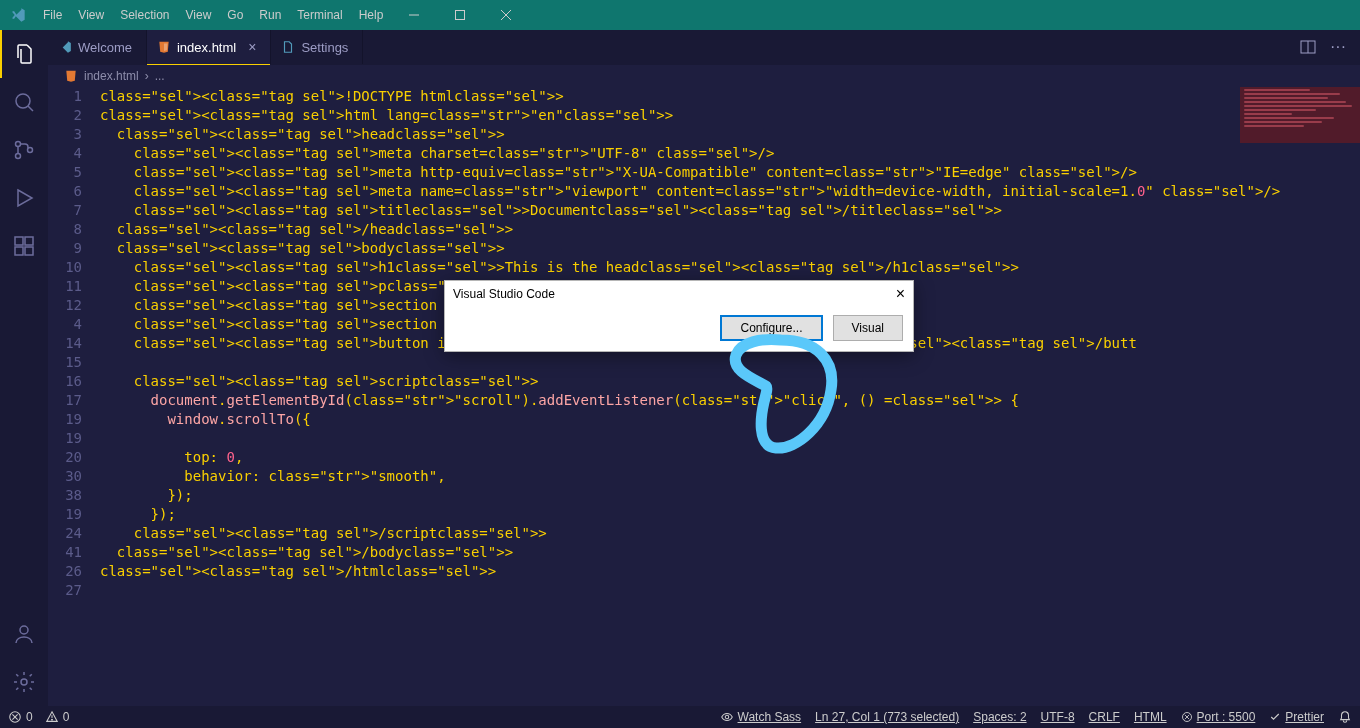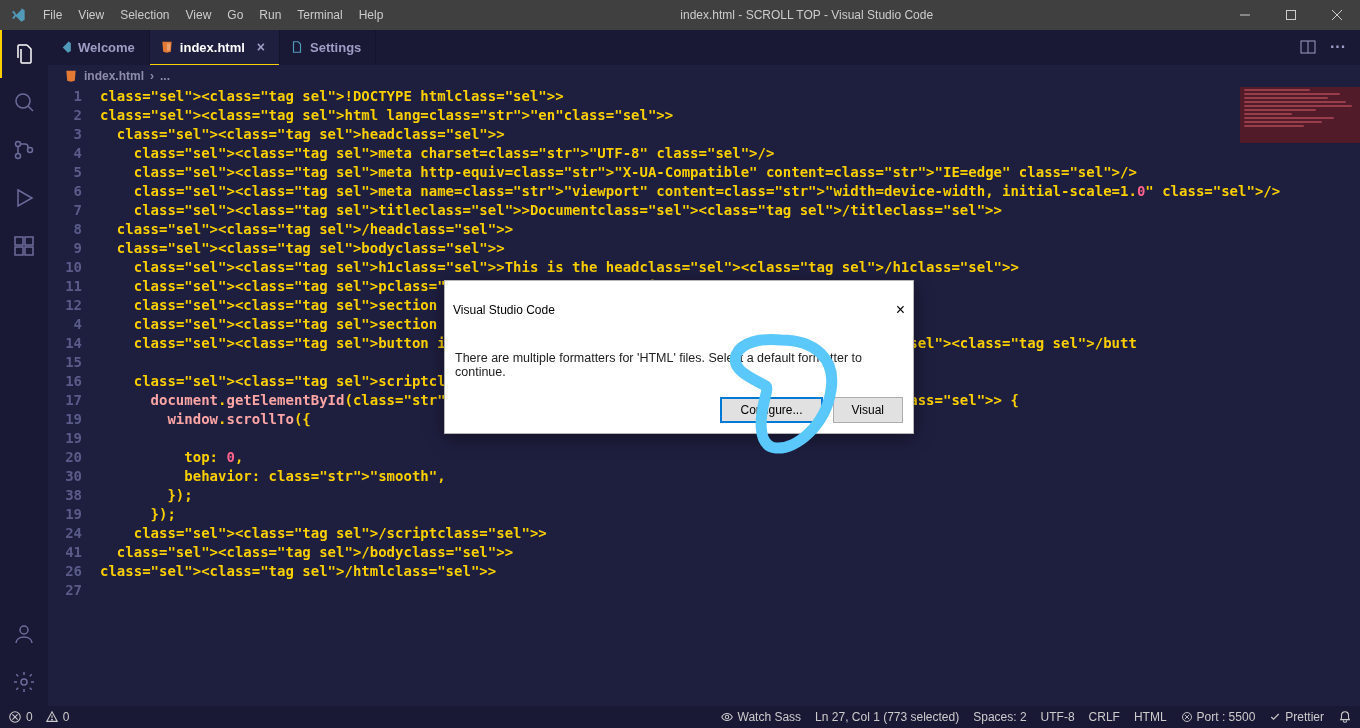--- a/index.html
+++ b/index.html
@@ -1,23 +1,23 @@
 <!DOCTYPE html>
 <html><head>
 <meta charset="utf-8">
 <style>
 * { margin: 0; padding: 0; box-sizing: border-box; }
 body { font-family: "Segoe UI", -apple-system, sans-serif; background:#1e1e3f; color:#ccc; overflow:hidden; width:1360px; height:728px; position:relative; }
-.titlebar { height:30px; background:#404040; display:flex; align-items:center; color:#ccc; font-size:12px; }
+.titlebar { height:30px; background:#0f766e; display:flex; align-items:center; color:#ccc; font-size:12px; }
 .titlebar .logo { width:35px; display:flex; justify-content:center; align-items:center; color:#519aba; }
 .titlebar .menu-item { padding:0 8px; cursor:default; }
 .titlebar .title { flex:1; text-align:center; color:#ccc; }
 .titlebar .win-controls { display:flex; }
 .titlebar .win-control { width:46px; height:30px; display:flex; justify-content:center; align-items:center; }
-.main { display:flex; height:calc(100% - 30px - 22px);font-weight:bold; }
+.main { display:flex; height:calc(100% - 30px - 22px); }
 .activitybar { width:48px; background:#191935; display:flex; flex-direction:column; align-items:center; color:#6c6c9c; }
 .activitybar .ab-item { width:48px; height:48px; display:flex; justify-content:center; align-items:center; }
 .activitybar .ab-item.active { color:#fff; border-left:2px solid #fad000; }
 .activitybar .spacer { flex:1; }
 .editor { flex:1; display:flex; flex-direction:column; position:relative; }
 .tabs { height:35px; display:flex; background:#191935; border-bottom:1px solid #191935; }
 .tab { display:flex; align-items:center; padding:0 14px 0 10px; font-size:13px; color:#9d9dc5; border-right:1px solid #13132b; gap:6px; position:relative; }
 .tab.active { background:#1e1e3f; color:#fff; }
 .tab.active::after { content:""; position:absolute; bottom:-1px; left:0; right:0; height:1px; background:#fad000; }
 .tab .tab-icon { width:14px; display:flex; }
@@ -29,50 +29,49 @@
 .gutter { width:52px; text-align:right; padding-right:18px; color:#5b5b8a; user-select:none; }
 .gutter div { height:19px; }
 .code { flex:1; white-space:pre; color:#fad000; }
 .code .line { height:19px; }
 .attr { color:#fad000; }
 .fn { color:#fca5a5; }
 .num { color:#ff628c; }
 .minimap { position:absolute; top:0; right:0; width:120px; height:56px; background:#7b1a1a; opacity:0.55; }
 .minimap .mm-line { height:2px; margin:2px 4px; background:#ff5555; border-radius:1px; }
 .dialog { position:absolute; left:444px; top:280px; width:470px; background:#fff; border:1px solid #b6b6b6; box-shadow:0 4px 18px rgba(0,0,0,0.4); color:#000; font-size:12px; z-index:50; }
-.dialog .dlg-title { display:flex; align-items:center; padding:20px 8px; font-size:12px; }
+.dialog .dlg-title { display:flex; align-items:center; padding:4px 8px; font-size:12px; }
 .dialog .dlg-title .dlg-close { margin-left:auto; font-size:16px; cursor:default; }
 .dialog .dlg-body { padding:12px 10px 10px; font-size:12.5px; color:#222; }
 .dialog .dlg-buttons { display:flex; justify-content:flex-end; gap:10px; padding:8px 10px 10px; }
 .dialog button { font-size:12px; padding:4px 18px; background:#e1e1e1; border:1px solid #adadad; }
 .dialog button.primary { border:2px solid #0078d4; }
 .annot { position:absolute; left:716px; top:330px; width:130px; height:130px; pointer-events:none; z-index:60; }
 .statusbar { height:22px; background:#191935; display:flex; align-items:center; font-size:12px; color:#ccc; padding:0 8px; gap:12px; }
-.statusbar .right { margin-left:auto; display:flex; align-items:center; gap:14px; }
+.statusbar .right { margin-left:auto; display:flex; align-items:center; gap:14px;text-decoration:underline; }
 .sb-item { display:flex; align-items:center; gap:4px; }
 svg { display:block; }
 </style>
 </head>
 <body>
 
 <div class="titlebar">
   <div class="logo">
     <svg width="16" height="16" viewBox="0 0 24 24">
         <path fill="#519aba" d="M17 2l5 3v14l-5 3-9-9 9-9zM3 7l3-1 4 6-4 6-3-1 4-5-4-5z"></path>
       </svg>
   </div>
   <div class="menu-item">File</div>
   <div class="menu-item">View</div>
   <div class="menu-item">Selection</div>
   <div class="menu-item">View</div>
   <div class="menu-item">Go</div>
   <div class="menu-item">Run</div>
   <div class="menu-item">Terminal</div>
   <div class="menu-item">Help</div>
-  <div class="title">index.html - SCROLL TOP - Visual Studio Code</div>
   <div class="win-controls">
     <div class="win-control">
         <svg width="10" height="10">
           <line x1="0" y1="5" x2="10" y2="5" stroke="#ccc" stroke-width="1"></line>
         </svg>
       </div>
     <div class="win-control">
         <svg width="10" height="10">
           <rect x="0.5" y="0.5" width="9" height="9" fill="none" stroke="#ccc" stroke-width="1"></rect>
         </svg>
@@ -232,21 +231,20 @@
       </div>
     </div>
   </div>
 </div>
 
 <div class="dialog">
   <div class="dlg-title">
     <span>Visual Studio Code</span>
     <span class="dlg-close">×</span>
   </div>
-  <div class="dlg-body">There are multiple formatters for 'HTML' files. Select a default formatter to continue.</div>
   <div class="dlg-buttons">
     <button class="primary">Configure...</button>
     <button>Visual</button>
   </div>
 </div>
 
 <svg class="annot" viewBox="0 0 130 130">
   <path d="M 65 10 C 100 10, 120 30, 115 60 C 110 95, 80 120, 60 118 C 40 116, 45 85, 48 72 C 50 64, 52 58, 50 56 C 35 48, 15 40, 20 25 C 25 12, 45 8, 65 10 Z" fill="none" stroke="#5ac8fa" stroke-width="11" stroke-linecap="round" stroke-linejoin="round"></path>
 </svg>
 

